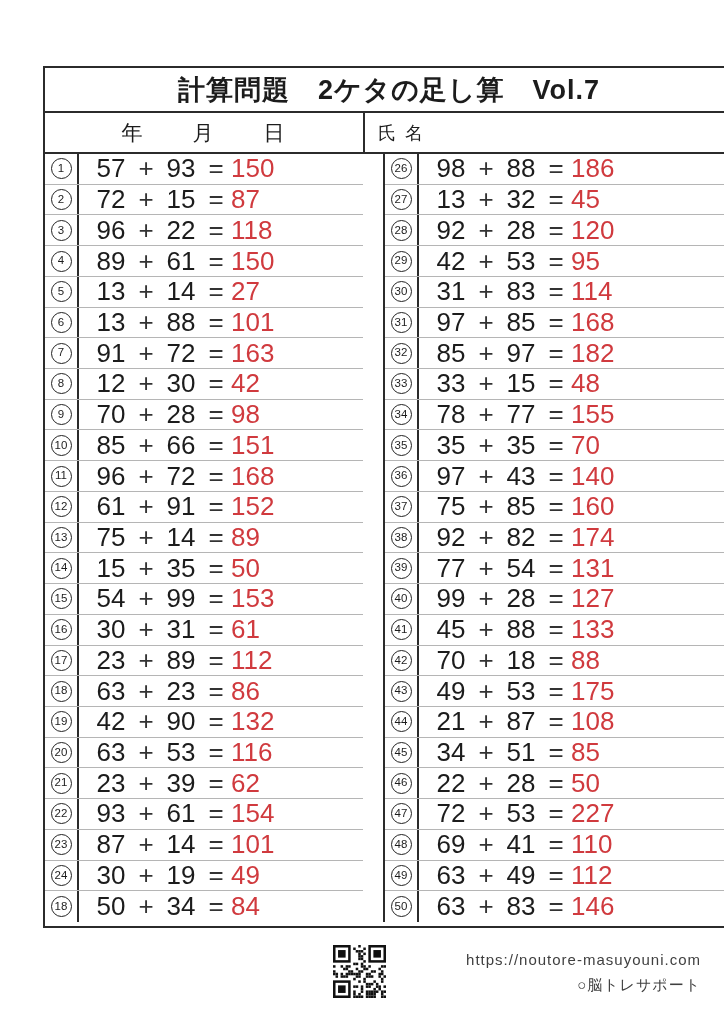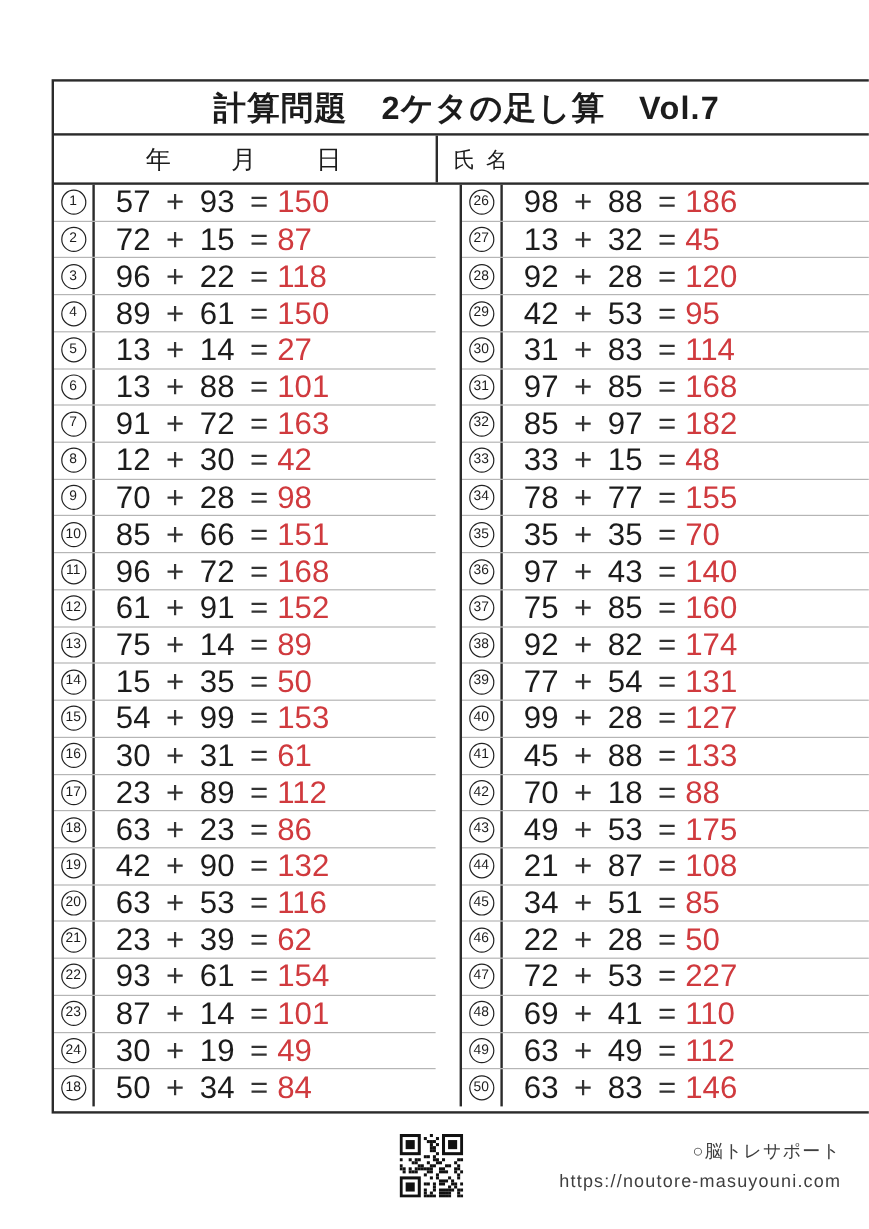--- a/index.html
+++ b/index.html
@@ -992,15 +992,15 @@
     <rect x="2" y="2" width="3" height="3" fill="#111"></rect>
     <rect x="14" y="0" width="7" height="7" fill="#111"></rect>
     <rect x="15" y="1" width="5" height="5" fill="#fff"></rect>
     <rect x="16" y="2" width="3" height="3" fill="#111"></rect>
     <rect x="0" y="14" width="7" height="7" fill="#111"></rect>
     <rect x="1" y="15" width="5" height="5" fill="#fff"></rect>
     <rect x="2" y="16" width="3" height="3" fill="#111"></rect>
   </svg>
 
 <div class="credits">
+  <div>https://noutore-masuyouni.com</div>
   <div>○脳トレサポート</div>
-  <div>https://noutore-masuyouni.com</div>
 </div>
 
 </body></html>

